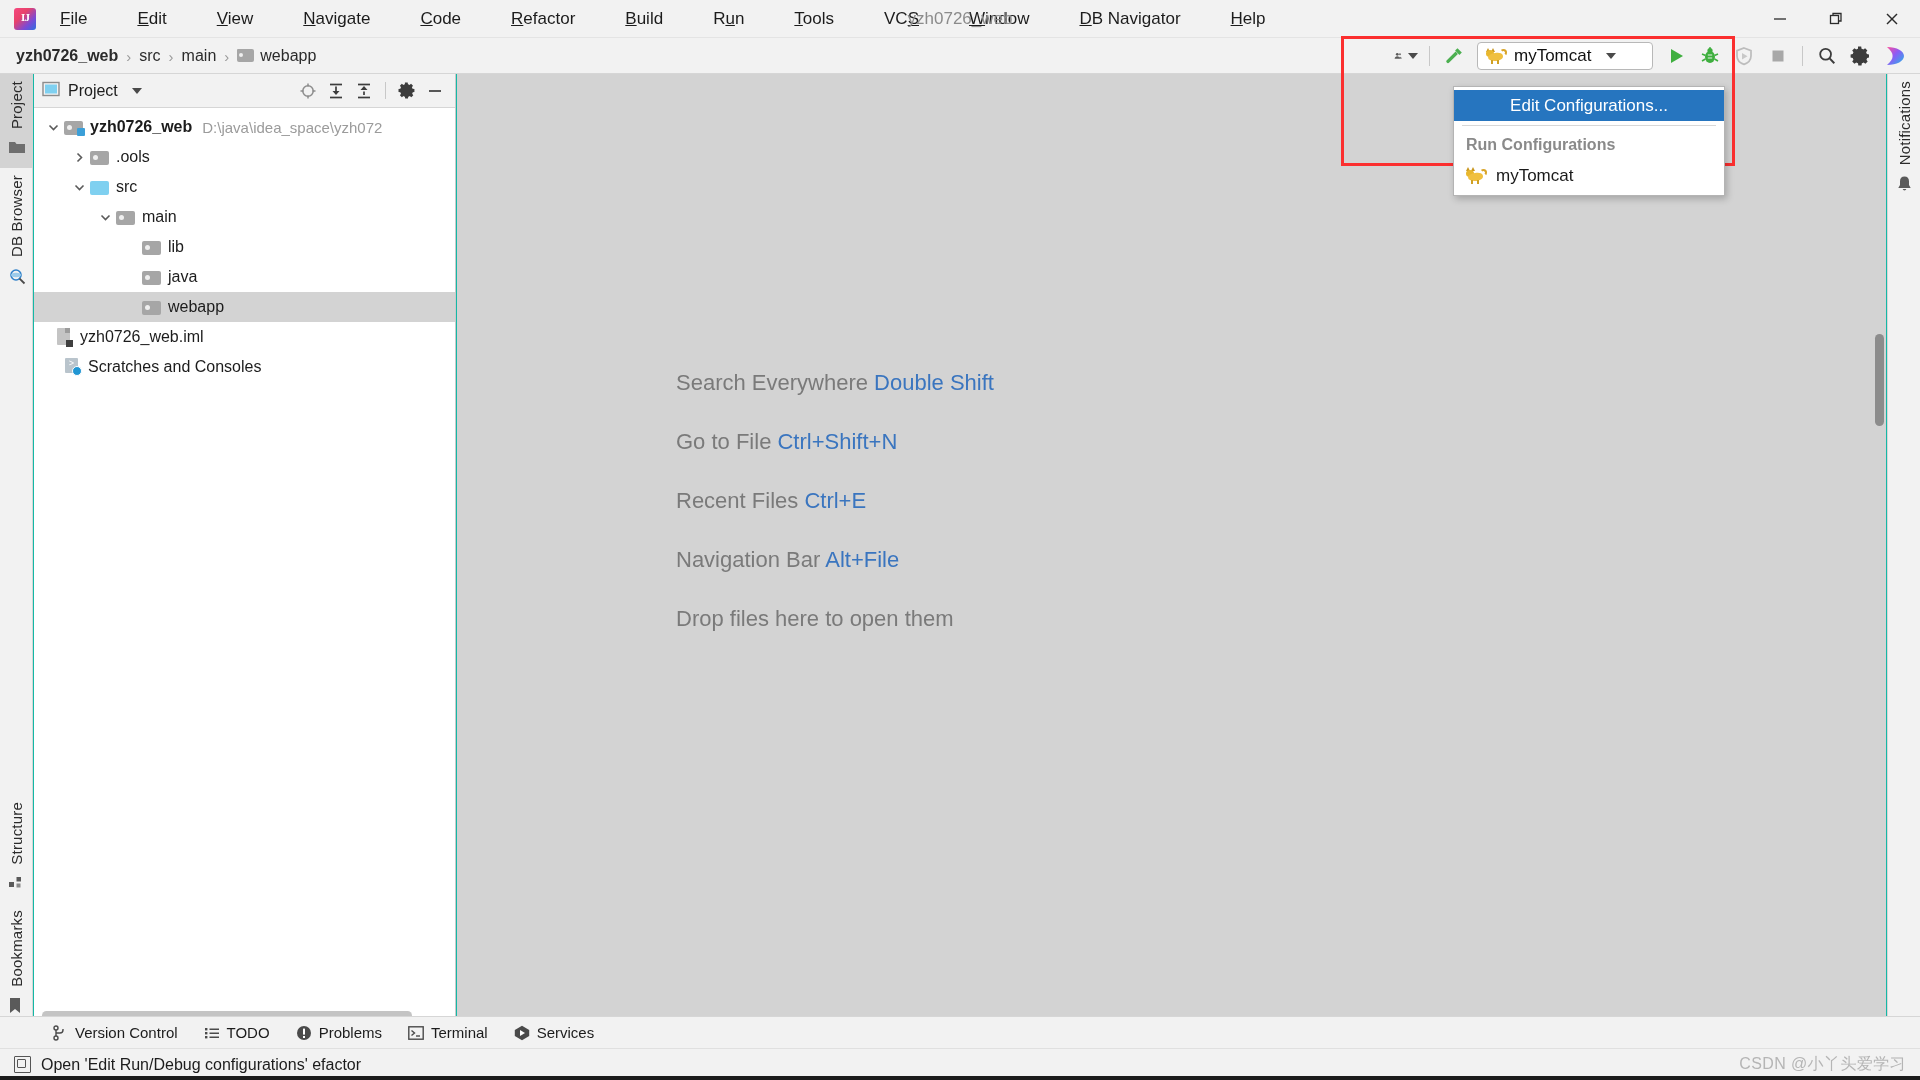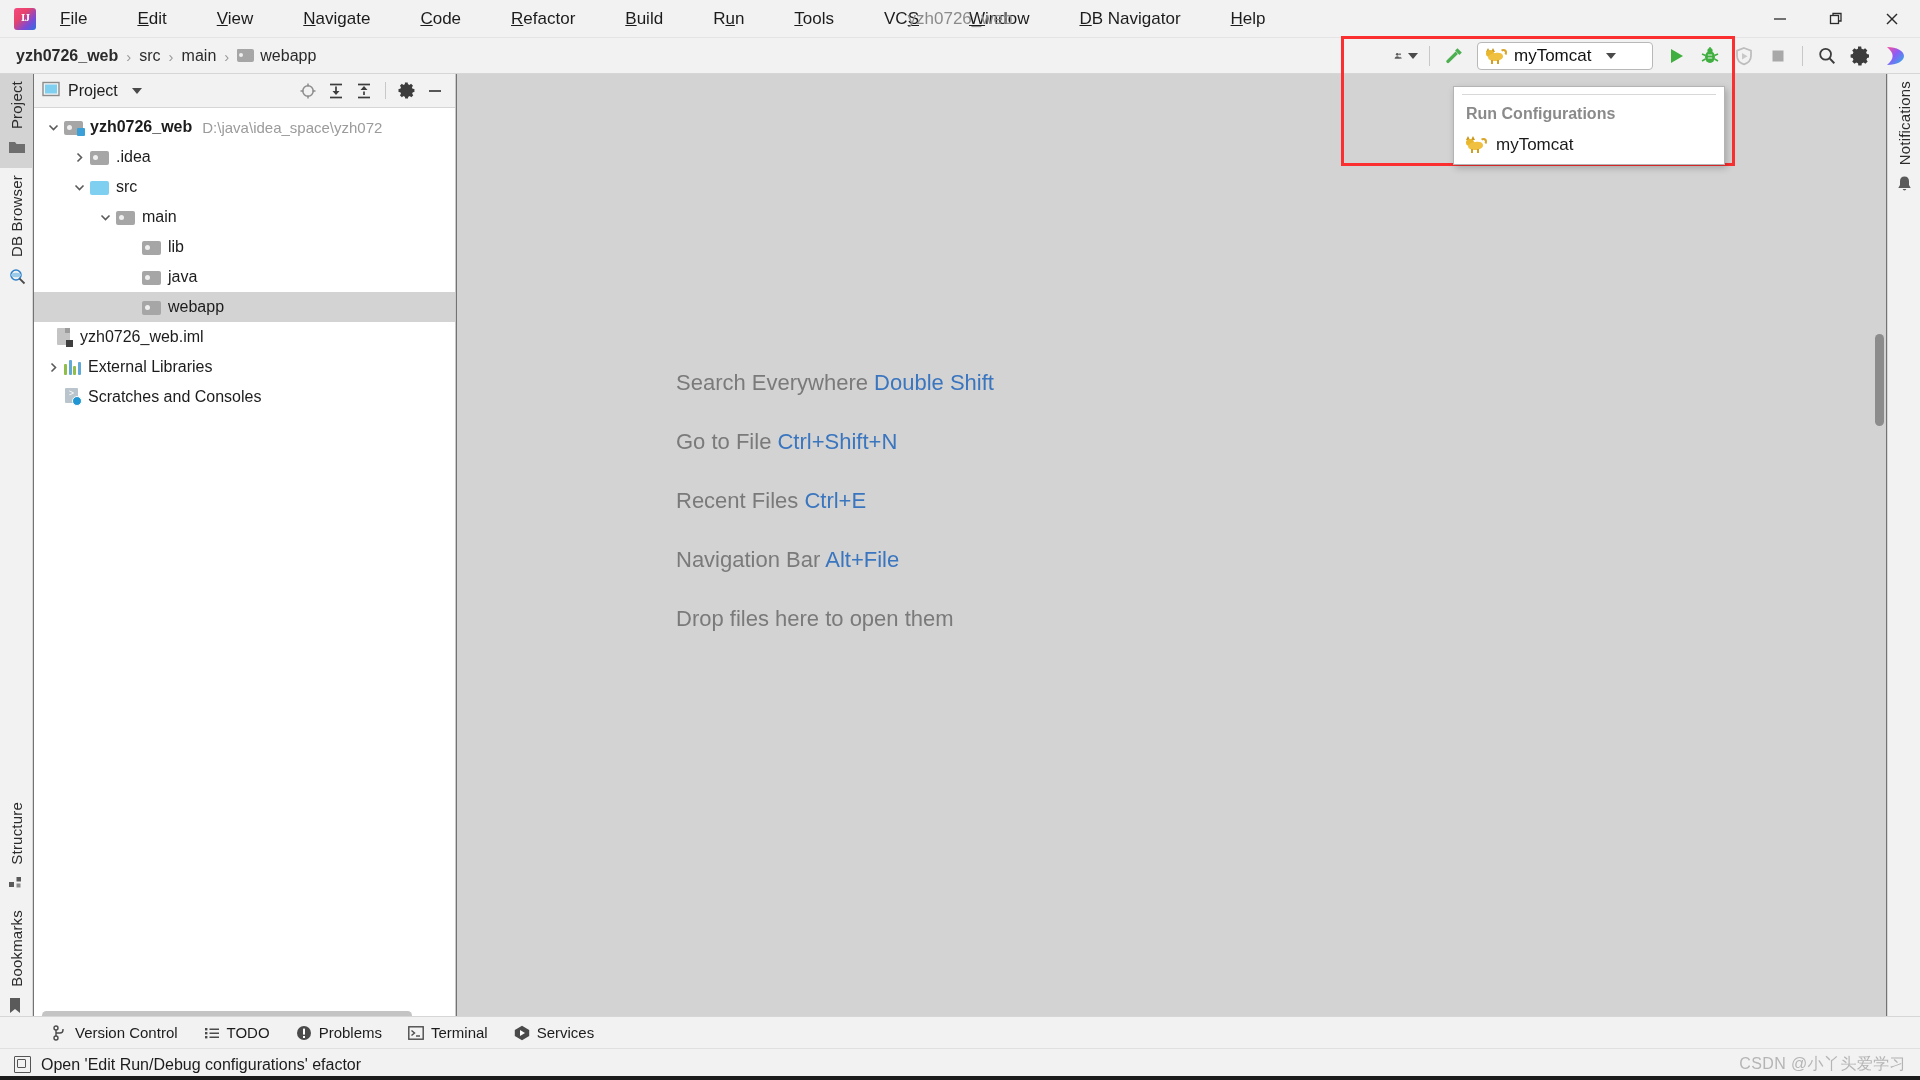--- a/index.html
+++ b/index.html
@@ -3,21 +3,21 @@
 <meta charset="utf-8">
 <style>
   * { box-sizing: border-box; margin: 0; padding: 0; }
   html, body {
     width: 1920px; height: 1080px;
     overflow: hidden;
     background: #f2f2f2;
     font-family: "Liberation Sans", sans-serif;
     -webkit-font-smoothing: antialiased;
   }
-  #app { position: relative; width: 1920px; height: 1080px; background: #737373; }
+  #app { position: relative; width: 1920px; height: 1080px; background: #14b8a6; }
 
   
   .titlebar {
     position: absolute; top: 0; left: 0; width: 1920px; height: 38px;
     background: #f2f2f2; display: flex; align-items: center;
     border-bottom: 1px solid #e4e4e4;
   }
   .ij-logo {
     width: 22px; height: 22px; margin-left: 14px; margin-right: 14px;
     border-radius: 3px; position: relative; overflow: hidden;
@@ -459,20 +459,21 @@
           </defs>
           <path d="M4 3 C14 3 21 7 21 12 C21 17 14 21 4 21 C8 17.5 9.6 15 9.6 12 C9.6 9 8 6.5 4 3 Z" fill="url(#gz)"></path>
         </svg>
       </div>
     </div>
   </div>
 
   <div class="redbox"></div>
 
   <div class="dropdown">
+    <div class="dd-item selected">Edit Configurations...</div>
     <div class="dd-sep"></div>
     <div class="dd-group">Run Configurations</div>
     <div class="dd-item">
       <div class="tomcat-ico">
         <div class="ear1"></div>
           <div class="ear2"></div>
         <div class="head"></div>
           <div class="body"></div>
           <div class="tail"></div>
         <div class="leg" style="left:5px"></div>
@@ -602,21 +603,21 @@
             <svg width="11" height="11" viewBox="0 0 11 11">
               <polyline points="3.5,1.5 7.5,5.5 3.5,9.5" fill="none" stroke="#5a5a5a" stroke-width="1.6"></polyline>
             </svg>
           </span>
           <span style="display: flex;">
             <span class="fico gray">
               <span class="f"></span>
               <span class="dot"></span>
             </span>
           </span>
-          <span class="tlabel">.idea</span>
+          <span class="tlabel">.ools</span>
         </div>
         <div class="trow" style="padding-left: 34px;">
           <span class="twist">
             <svg width="11" height="11" viewBox="0 0 11 11">
               <polyline points="1.5,3.5 5.5,7.5 9.5,3.5" fill="none" stroke="#5a5a5a" stroke-width="1.6"></polyline>
             </svg>
           </span>
           <span style="display: flex;">
             <span class="fico blue">
               <span class="f"></span>
@@ -671,36 +672,20 @@
         <div class="trow" style="">
           <span class="twist"></span>
           <span style="display: flex;">
             <span class="iml-ico">
               <span class="pg"></span>
               <span class="corner"></span>
               <span class="sq"></span>
             </span>
           </span>
           <span class="tlabel">yzh0726_web.iml</span>
-        </div>
-        <div class="trow" style="padding-left: 8px;">
-          <span class="twist">
-            <svg width="11" height="11" viewBox="0 0 11 11">
-              <polyline points="3.5,1.5 7.5,5.5 3.5,9.5" fill="none" stroke="#5a5a5a" stroke-width="1.6"></polyline>
-            </svg>
-          </span>
-          <span style="display: flex;">
-            <span class="lib-ico">
-              <i style="height:11px"></i>
-              <i style="height:15px;background:#5fa8d8"></i>
-              <i style="height:9px;background:#8fbf4a"></i>
-              <i style="height:13px;background:#5fa8d8"></i>
-            </span>
-          </span>
-          <span class="tlabel">External Libraries</span>
         </div>
         <div class="trow" style="padding-left: 8px;">
           <span class="twist"></span>
           <span style="display: flex;">
             <span class="scr-ico">
               <span class="sheet">&gt;</span>
               <span class="clock"></span>
             </span>
           </span>
           <span class="tlabel">Scratches and Consoles</span>

